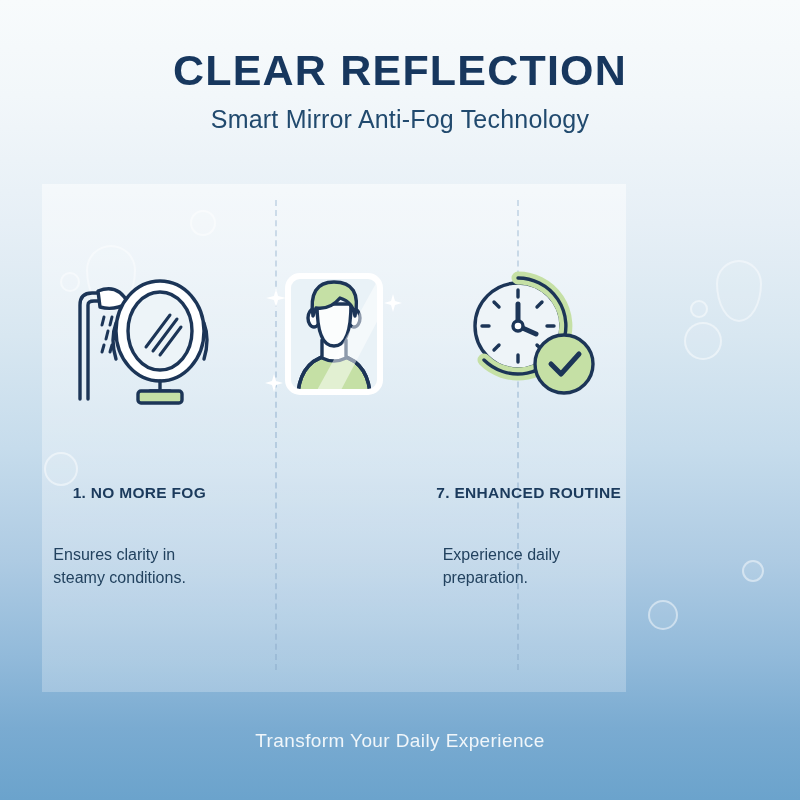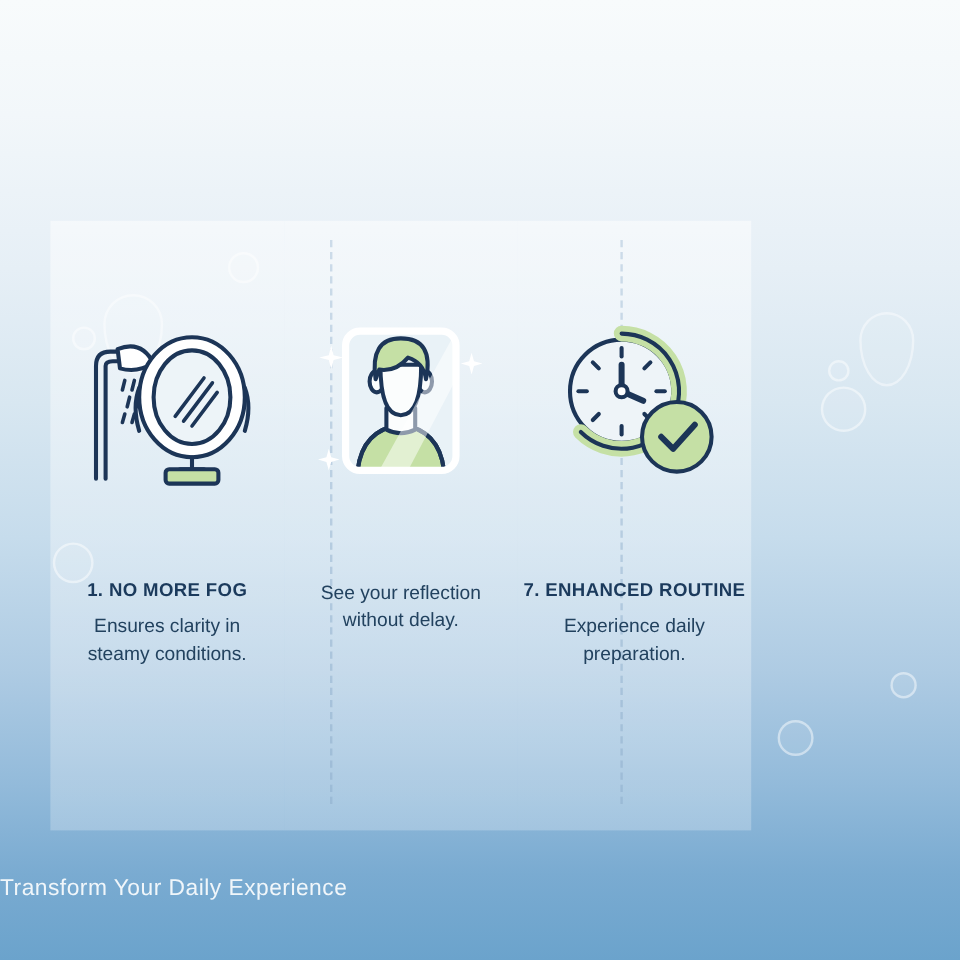--- a/index.html
+++ b/index.html
@@ -104,41 +104,43 @@
     font-weight: bold;
     color: #1b3a5c;
     letter-spacing: 0.3px;
     text-align: center;
     white-space: nowrap;
     margin-bottom: 10px;
   }
   .panel-desc {
     font-size: 16px;
     color: #22425f;
-    text-align: center;
+    text-align: left;
     line-height: 1.42;
     width: 172px;
+    margin-top: 32px;
   }
 
   
   .divider {
     position: absolute;
     top: 200px;
     width: 0;
     height: 470px;
     border-left: 2px dashed rgba(109,152,190,0.62);
   }
   #divider-1 { left: 275px; }
   #divider-2 { left: 517px; }
 
   
   #footer {
     position: absolute;
     left: 0; right: 0;
     top: 730px;
+    text-align: center;
     font-size: 19px;
     color: #f0f6fa;
     letter-spacing: 0.4px;
   }
 
   
   .icon-svg { display: block; }
 </style>
 </head>
 <body>
@@ -149,20 +151,24 @@
   <div class="deco bubble" style="left:60px; top:272px; width:16px; height:16px;"></div>
   <div class="deco bubble" style="left:128px; top:318px; width:38px; height:38px;"></div>
   <div class="deco bubble" style="left:44px; top:452px; width:30px; height:30px;"></div>
   <div class="deco droplet" style="left:716px; top:260px; width:42px; height:58px;"></div>
   <div class="deco bubble" style="left:690px; top:300px; width:14px; height:14px;"></div>
   <div class="deco bubble" style="left:684px; top:322px; width:34px; height:34px;"></div>
   <div class="deco bubble" style="left:648px; top:600px; width:26px; height:26px;"></div>
   <div class="deco bubble" style="left:190px; top:210px; width:22px; height:22px;"></div>
   <div class="deco bubble" style="left:742px; top:560px; width:18px; height:18px;"></div>
 
+  <div id="header">
+    <h1 id="title">CLEAR REFLECTION</h1>
+    <h2 id="subtitle">Smart Mirror Anti-Fog Technology</h2>
+  </div>
 
   <div class="divider" id="divider-1"></div>
   <div class="divider" id="divider-2"></div>
 
   <div id="columns">
 
     <div class="panel">
       <div class="panel-icon">
         <svg class="icon-svg" width="170" height="150" viewBox="0 0 170 150" fill="none" stroke="#1c3557" stroke-width="3.4" stroke-linecap="round" stroke-linejoin="round">
 
@@ -227,21 +233,20 @@
             <path d="M126 22 L62 138 L86 138 L126 62 Z" fill="rgba(255,255,255,0.5)" stroke="none"></path>
           </g>
 
           <rect x="34" y="22" width="92" height="116" rx="12" fill="none" stroke="#ffffff" stroke-width="6"></rect>
 
           <path d="M22 34 L24 42 L32 44 L24 46 L22 54 L20 46 L12 44 L20 42 Z" fill="#ffffff" stroke="none"></path>
           <path d="M139 40 L141 47 L148 49 L141 51 L139 58 L137 51 L130 49 L137 47 Z" fill="#ffffff" stroke="none"></path>
           <path d="M20 120 L22 127 L29 129 L22 131 L20 138 L18 131 L11 129 L18 127 Z" fill="#ffffff" stroke="none"></path>
         </svg>
       </div>
-      <div class="panel-desc">See your reflection without delay.</div>
     </div>
 
     <div class="panel">
       <div class="panel-icon">
         <svg class="icon-svg" width="150" height="140" viewBox="0 0 150 140" fill="none" stroke="#1c3557" stroke-width="3.4" stroke-linecap="round" stroke-linejoin="round">
 
           <circle cx="64" cy="62" r="43" fill="#eef4f8"></circle>
 
           <path d="M64 14 A48 48 0 1 1 30 96" fill="none" stroke="#c5e0a5" stroke-width="13"></path>
           <path d="M64 14 A48 48 0 1 1 30 96" fill="none" stroke="#1c3557" stroke-width="3.4"></path>

